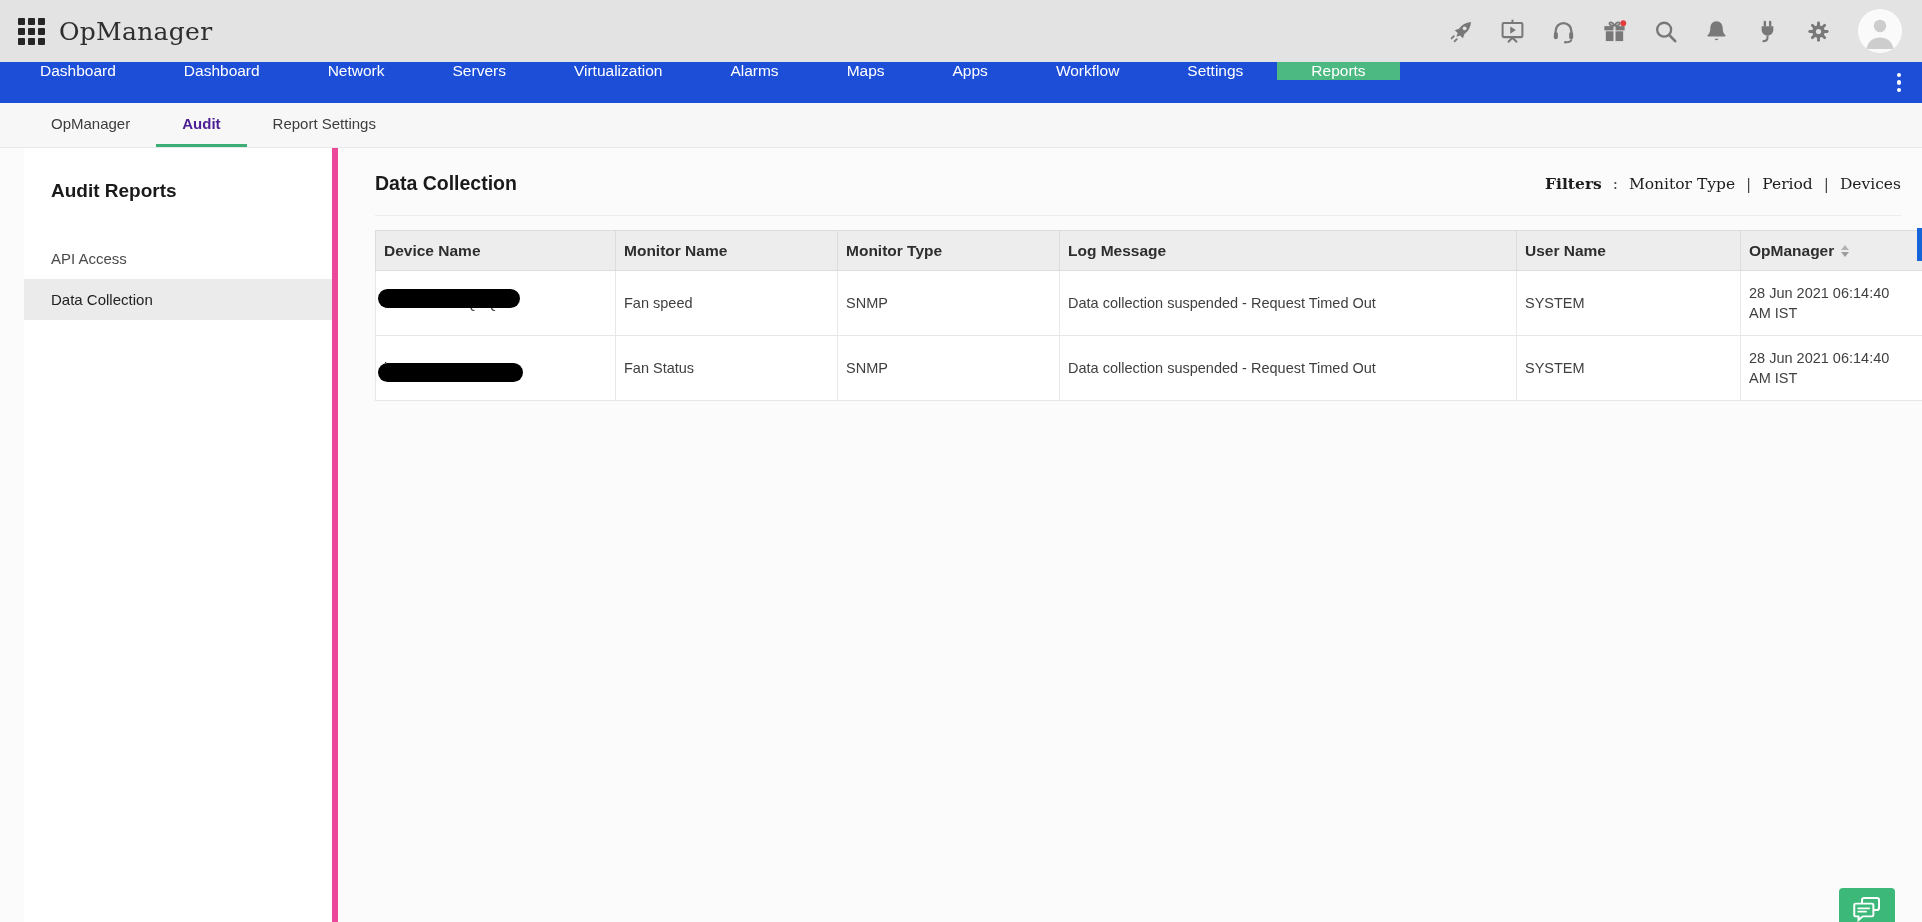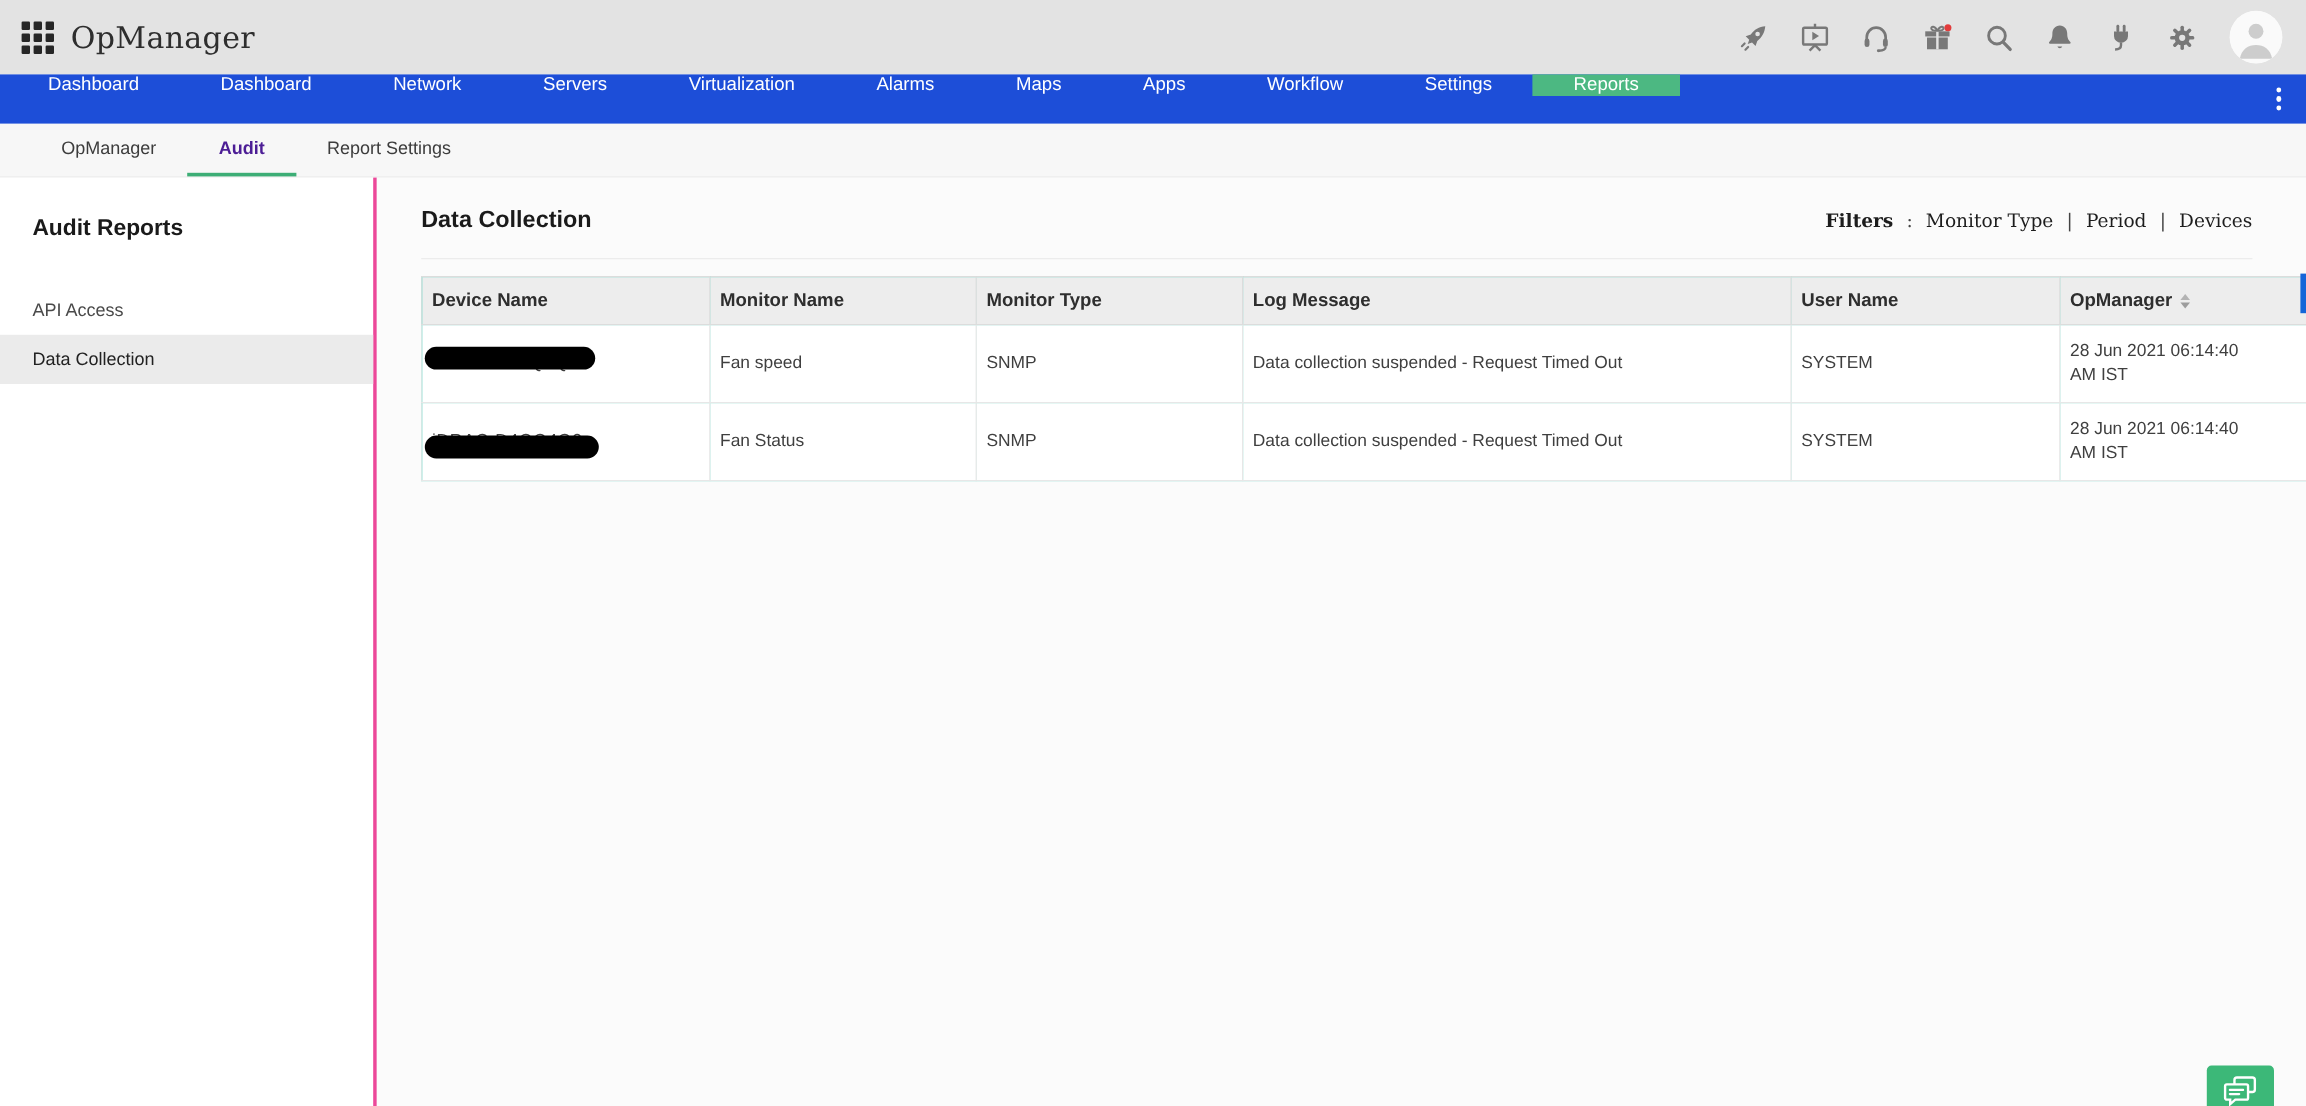--- a/index.html
+++ b/index.html
@@ -52,22 +52,22 @@
   }
   .subnav-tab {
     display:flex; align-items:center; padding:0 26px; font-size:15px;
     color:#3c3c3c; cursor:pointer; border-bottom:3px solid transparent;
   }
   .subnav-tab.active { font-weight:bold; color:#4c1d95; border-bottom-color:#3dae76; }
 
   
   .page-body { display:flex; height:774px; }
   .sidebar {
-    width:314px; background:#fff; border-right:3px solid #ec4899;
-    padding-top:32px; flex-shrink:0;
+    width:314px; background:#fff; border-right:6px solid #ec4899;
+    padding-top:32px; flex-shrink:0;margin-left:24px;
   }
   .sidebar-title { font-size:19px; font-weight:bold; color:#1a1a1a; padding:0 27px; margin-bottom:36px; }
   .sidebar-item { height:41px; display:flex; align-items:center; padding:0 27px;
     font-size:15px; color:#4a4a4a; cursor:pointer;text-align:center; }
   .sidebar-item.selected { background:#ebebeb; color:#222; }
 
   .content { flex:1; padding:24px 0 0 37px; background:#fbfbfb; }
   .content-header {
     display:flex; justify-content:space-between; align-items:center;
     margin-right:50px; padding-bottom:20px; border-bottom:1px solid #ececec;

